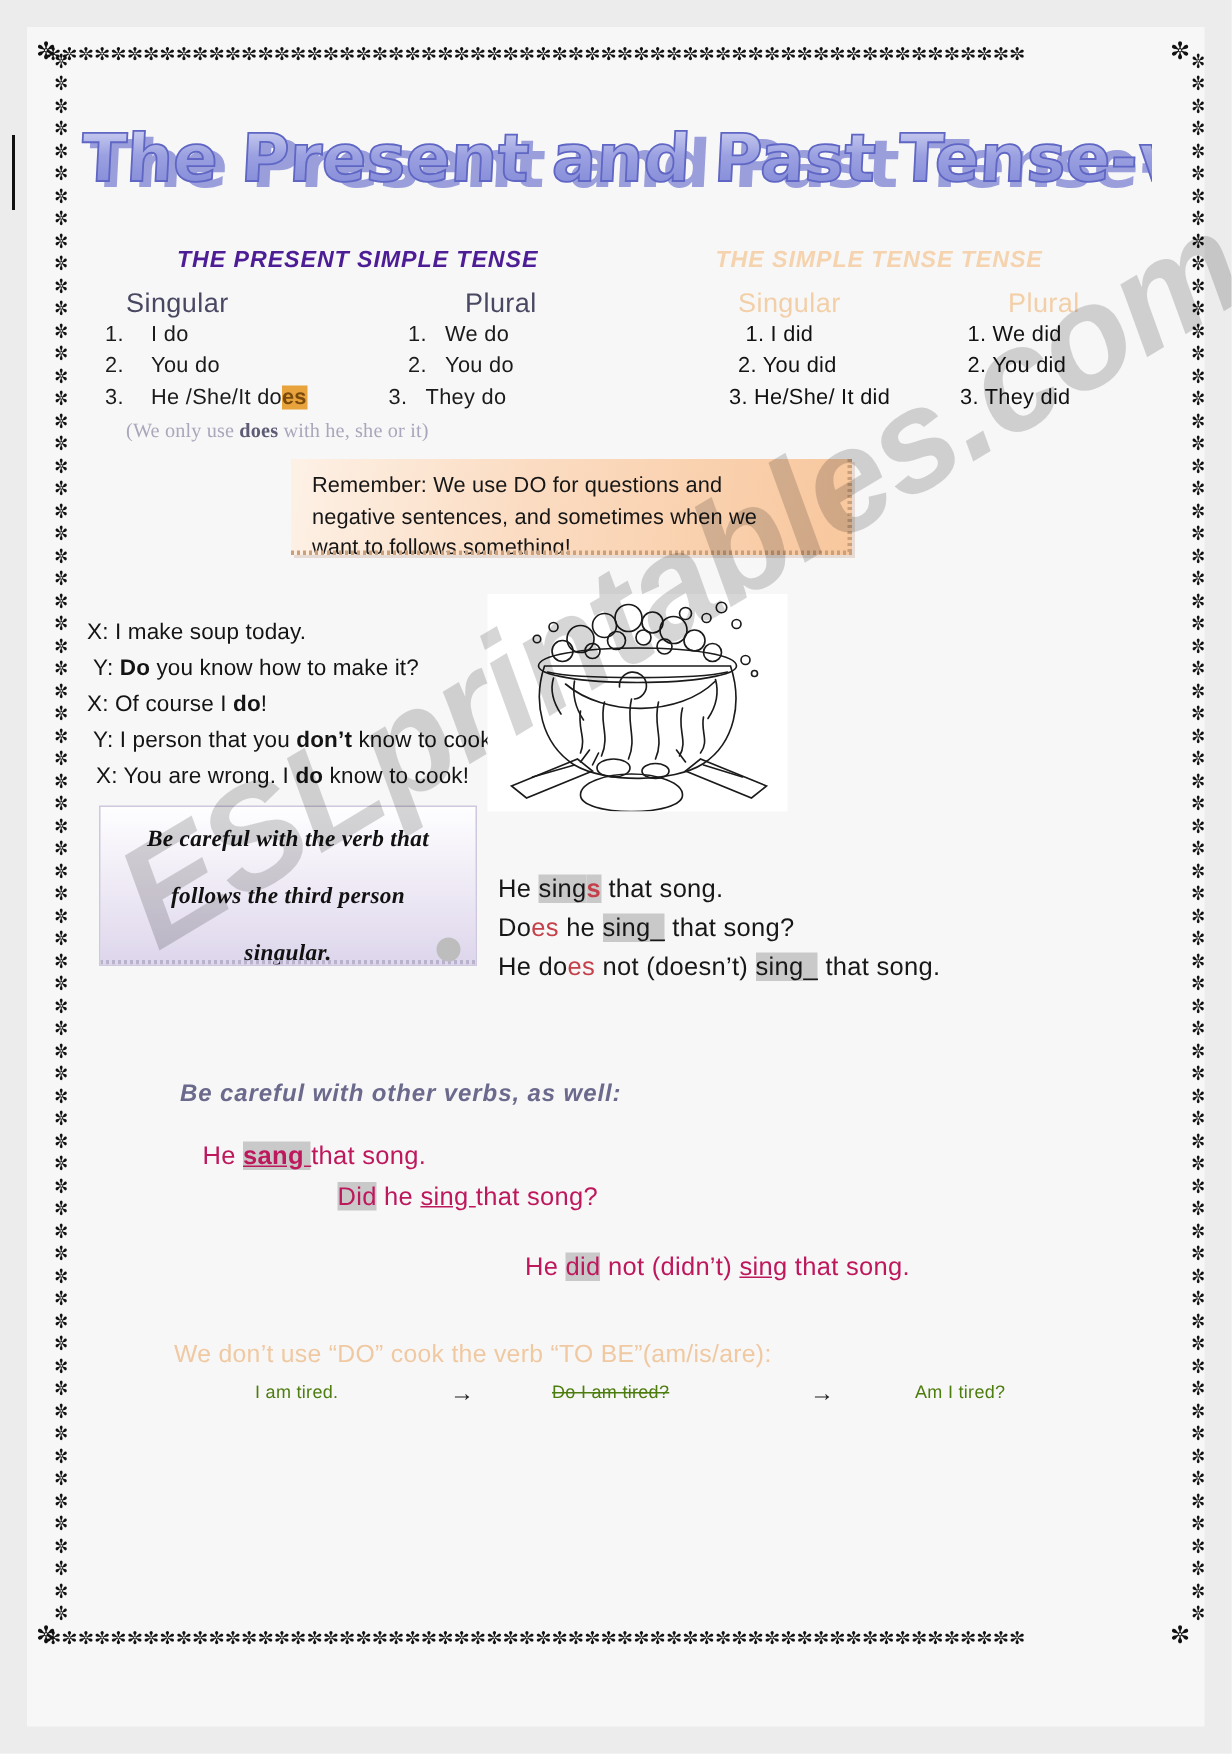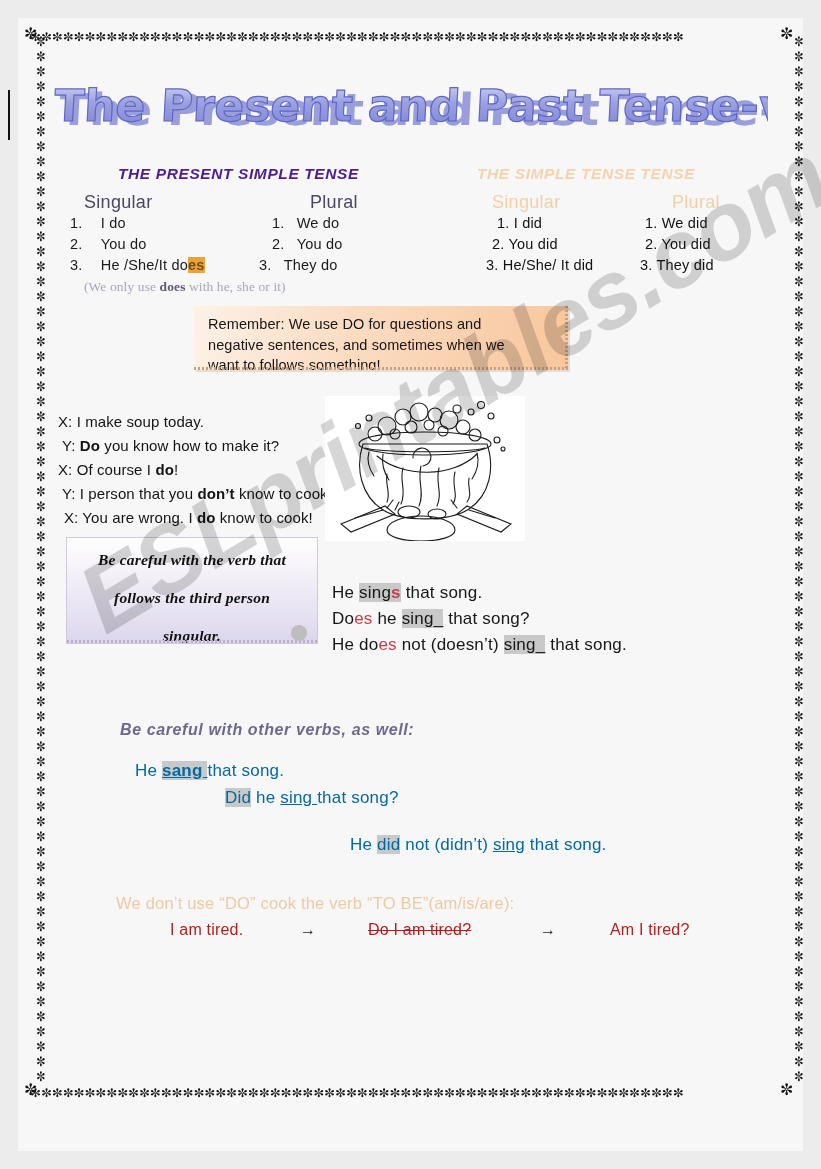--- a/index.html
+++ b/index.html
@@ -137,26 +137,26 @@
   
   .ex{font-size:17px;color:#171717;letter-spacing:.2px;}
   .hl{background:#c9c9c9;}
   .red{color:#c4404a;}
   .red-b{color:#c4404a;font-weight:bold;}
   
   #ov-head{
     font-style:italic;font-weight:bold;font-size:16px;
     color:#6b6a8d;letter-spacing:.6px;
   }
-  .ov{font-size:17px;color:#0369a1;letter-spacing:.2px;}
+  .ov{font-size:17px;color:#be185d;letter-spacing:.2px;}
   .ul{text-decoration:underline;}
   .bu{font-weight:bold;text-decoration:underline;}
   
   #tobe-head{font-size:16.5px;color:#f0c9a2;letter-spacing:.2px;}
-  .tb{font-size:16px;color:#b91c1c;letter-spacing:.2px;}
+  .tb{font-size:12px;color:#4d7c0f;letter-spacing:.2px;}
   .strike{text-decoration:line-through;}
   .arrow{font-size:16px;color:#1a1a1a;}
 </style>
 </head>
 <body>
 
 <div id="sheet"></div>
 
 <div class="orn orn-v" id="orn-left">✼✼✼✼✼✼✼✼✼✼✼✼✼✼✼✼✼✼✼✼✼✼✼✼✼✼✼✼✼✼✼✼✼✼✼✼✼✼✼✼✼✼✼✼✼✼✼✼✼✼✼✼✼✼✼✼✼✼✼✼✼✼✼✼✼✼✼✼✼✼</div>
 <div class="orn orn-v" id="orn-right">✼✼✼✼✼✼✼✼✼✼✼✼✼✼✼✼✼✼✼✼✼✼✼✼✼✼✼✼✼✼✼✼✼✼✼✼✼✼✼✼✼✼✼✼✼✼✼✼✼✼✼✼✼✼✼✼✼✼✼✼✼✼✼✼✼✼✼✼✼✼</div>

